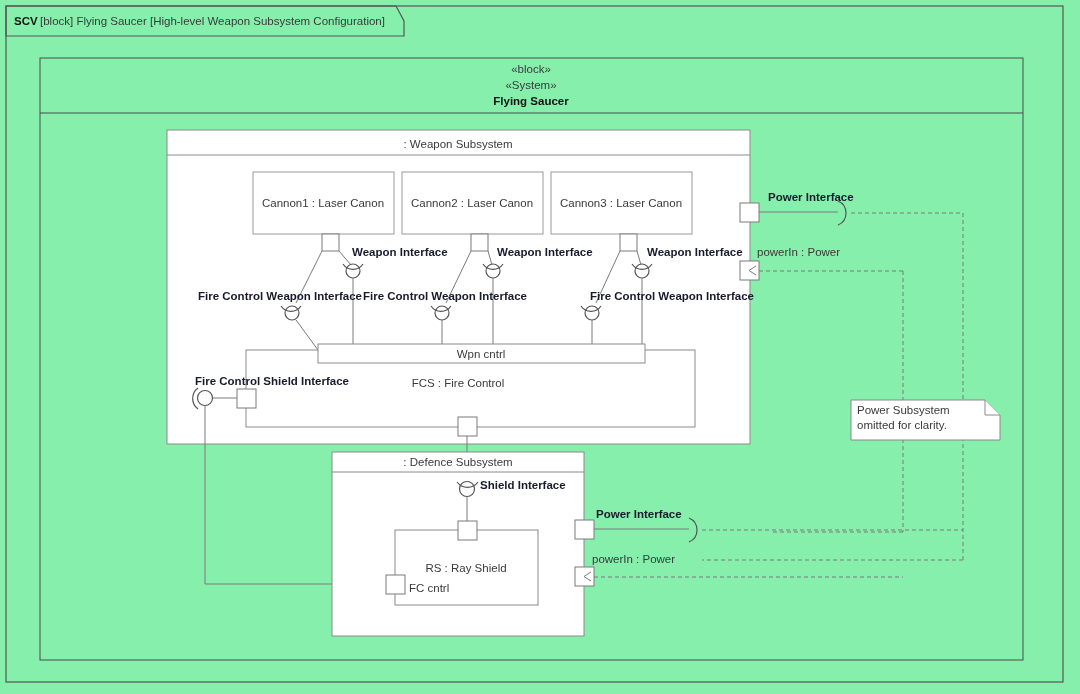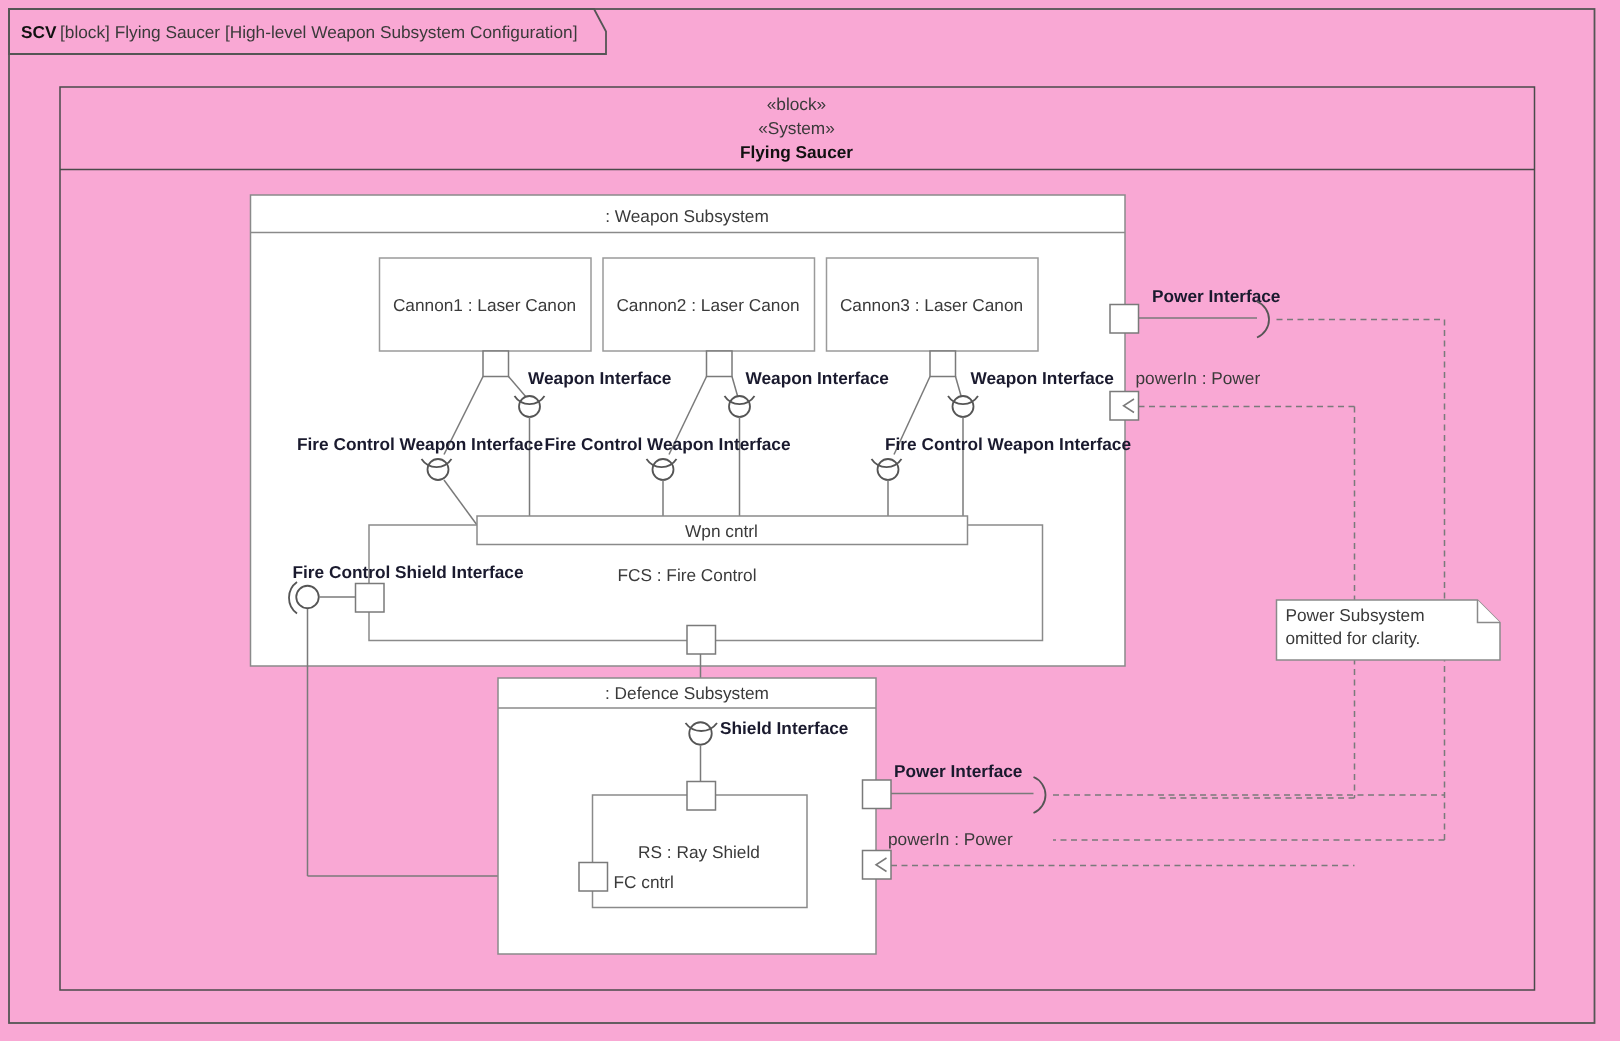--- a/index.html
+++ b/index.html
@@ -1,17 +1,17 @@
 <!DOCTYPE html>
 <html><head>
 <meta charset="utf-8">
 <style>
   html,body{margin:0;padding:0;background:#ffffff;}
   body{font-family:"Liberation Sans",sans-serif;}
-  #stage{position:relative;width:1080px;height:694px;background:#f9a8d4;overflow:hidden;}
+  #stage{position:relative;width:1080px;height:694px;background:#86efac;overflow:hidden;}
   svg{display:block;}
   text{font-family:"Liberation Sans",sans-serif;fill:#3a3a3a;}
   .lbl{font-size:11.5px;}
   .lbl-bold{font-size:11.5px;font-weight:bold;fill:#1a1a2e;}
   .lbl-title{font-size:11.5px;font-weight:bold;fill:#111;}
   .frm{fill:none;stroke:#4a4a4a;stroke-width:1;}
   .frm-outer{fill:none;stroke:#555;stroke-width:1.2;}
   .box{fill:#ffffff;stroke:#8a8a8a;stroke-width:1;}
   .box-d{fill:#ffffff;stroke:#9a9a9a;stroke-width:1;}
   .port{fill:#ffffff;stroke:#7a7a7a;stroke-width:1;}

